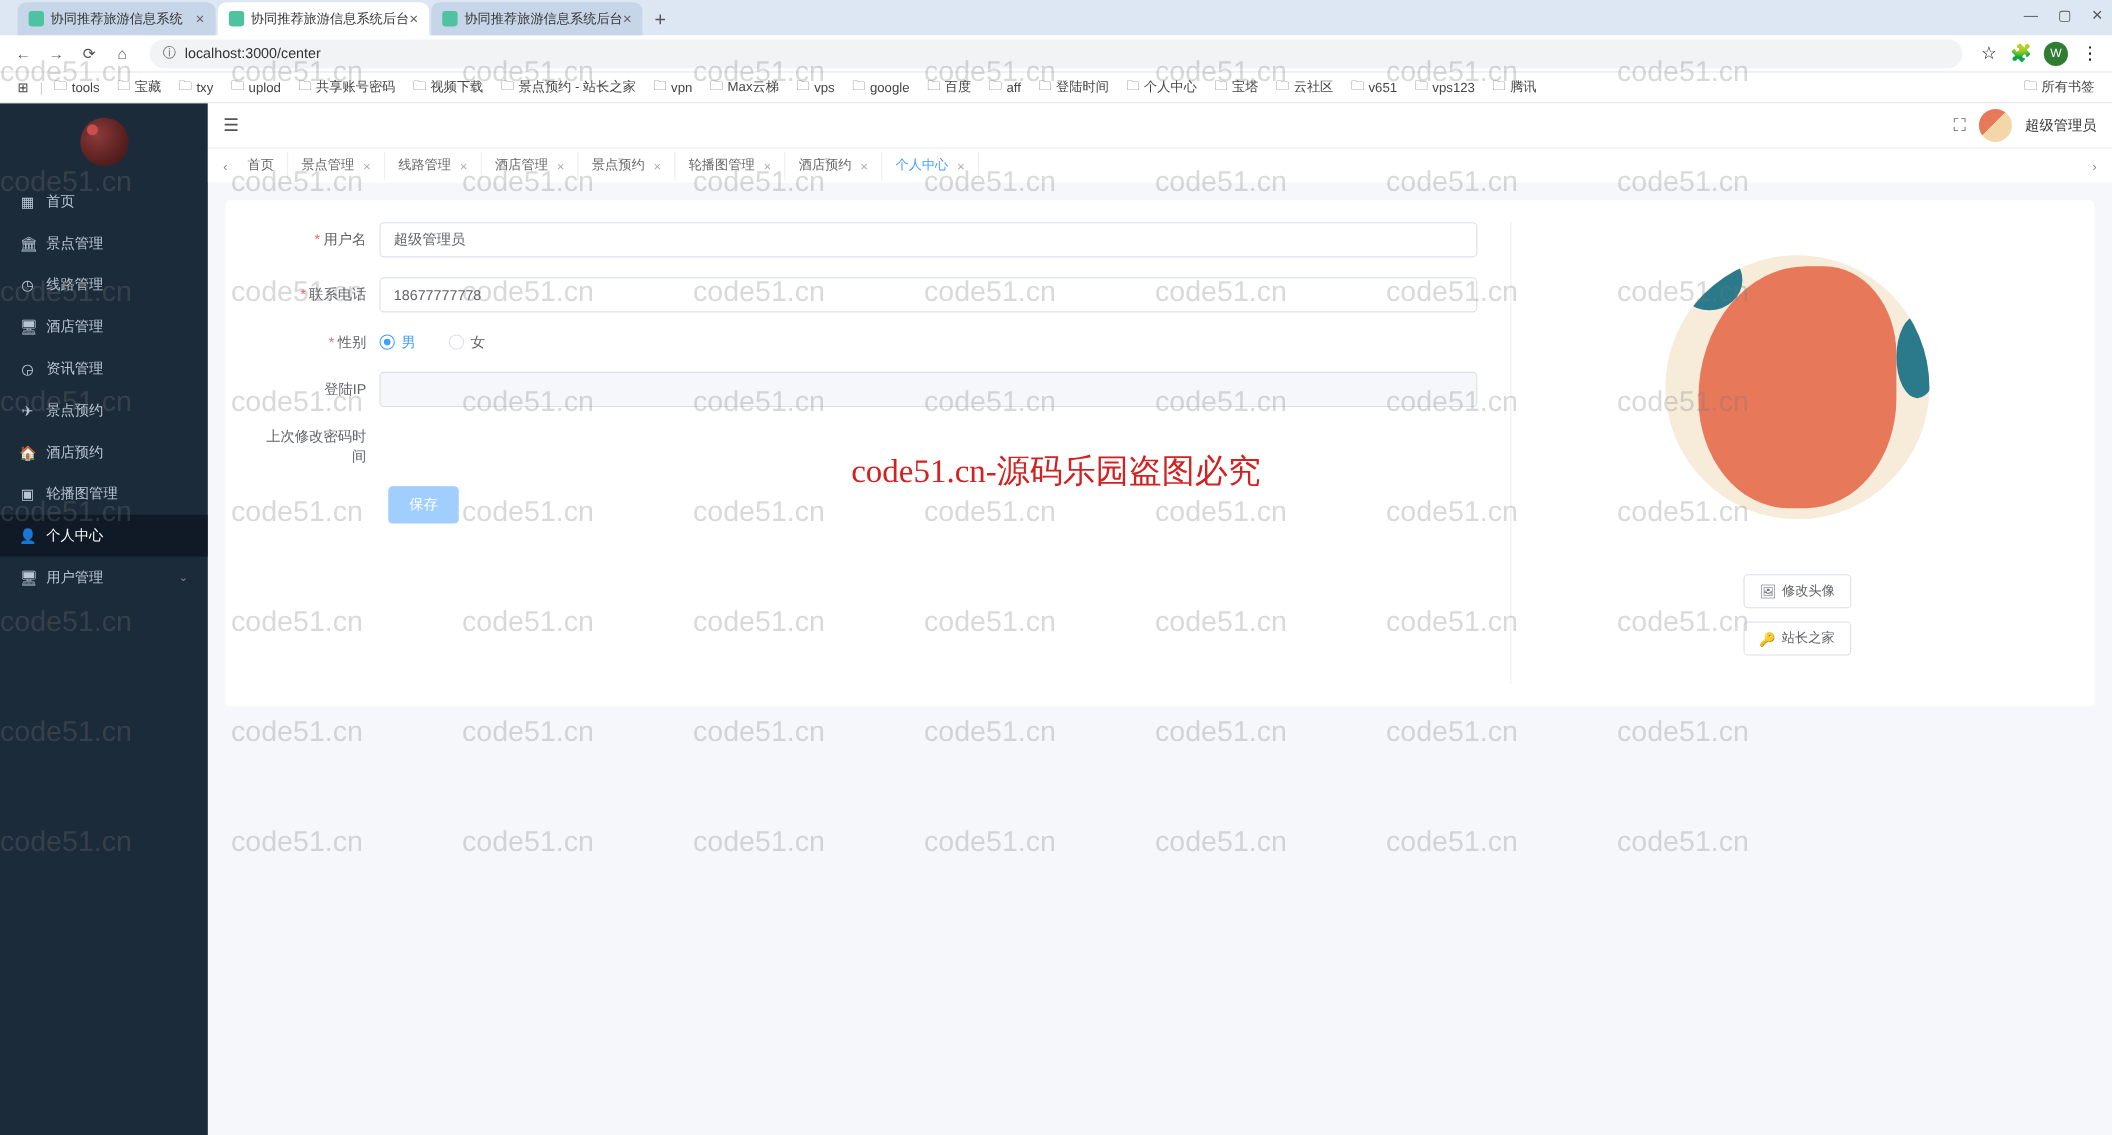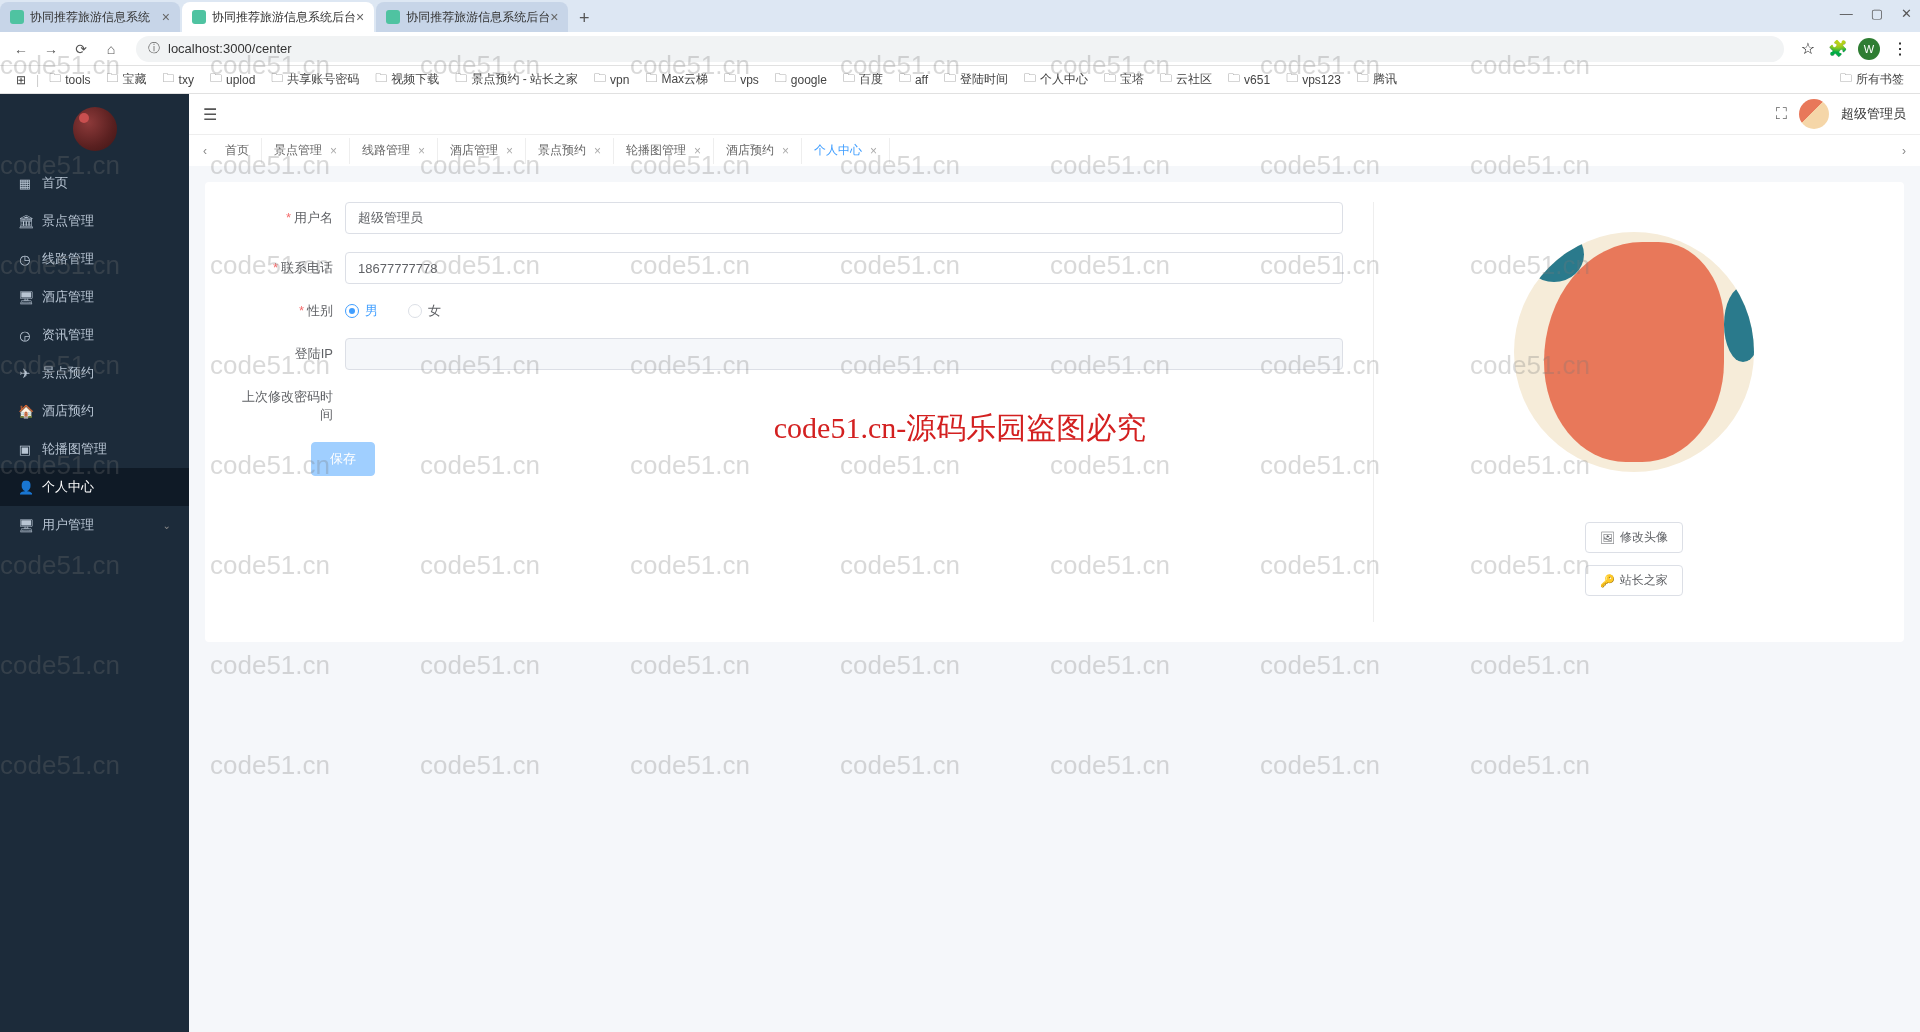--- a/index.html
+++ b/index.html
@@ -1,20 +1,20 @@
 <!DOCTYPE html>
 <html><head>
 <meta charset="utf-8">
 <style>
 * { margin: 0; padding: 0; box-sizing: border-box; font-family: "Microsoft YaHei", Arial, sans-serif; }
 body { background: #f5f7fa; overflow: hidden; }
 
 
 .browser-chrome { background: #dde7f3; height: 94px; position: relative; }
-.tab-bar { height: 32px; display: flex; align-items: flex-end; padding-left: 0; }
+.tab-bar { height: 32px; display: flex; align-items: flex-end; padding-left: 16px; }
 .browser-tab { height: 30px; background: #c7d5e8; border-radius: 8px 8px 0 0; padding: 0 10px; display: flex; align-items: center; font-size: 12px; color: #333; margin-right: 2px; min-width: 180px; position: relative; }
 .browser-tab.active { background: #fff; }
 .tab-favicon { width: 14px; height: 14px; background: #4fc3a1; border-radius: 3px; margin-right: 6px; flex-shrink: 0; }
 .tab-close { margin-left: auto; color: #666; font-size: 14px; cursor: pointer; }
 .new-tab { width: 28px; height: 28px; display: flex; align-items: center; justify-content: center; color: #555; font-size: 18px; cursor: pointer; }
 .win-controls { position: absolute; right: 8px; top: 6px; display: flex; gap: 18px; color: #555; font-size: 13px; }
 
 .addr-bar { height: 34px; background: #fff; display: flex; align-items: center; padding: 0 10px; gap: 8px; border-bottom: 1px solid #e1e1e1; }
 .nav-btn { width: 22px; height: 22px; display: flex; align-items: center; justify-content: center; color: #555; cursor: pointer; font-size: 14px; }
 .url-field { flex: 1; display: flex; align-items: center; background: #f1f3f4; border-radius: 14px; height: 26px; padding: 0 12px; font-size: 13px; color: #333; margin: 0 6px; }
@@ -64,21 +64,21 @@
 .form-label .req { color: #f56c6c; margin-right: 3px; }
 .form-input { flex: 1; height: 32px; border: 1px solid #dcdfe6; border-radius: 4px; padding: 0 12px; font-size: 13px; color: #606266; background: #fff; }
 .form-input:disabled { background: #f5f7fa; color: #aaa; cursor: not-allowed; }
 .radio-group { display: flex; gap: 30px; font-size: 13px; color: #606266; }
 .radio-opt { display: flex; align-items: center; gap: 6px; }
 .radio-dot { width: 14px; height: 14px; border: 1px solid #dcdfe6; border-radius: 50%; position: relative; }
 .radio-opt.checked .radio-dot { border-color: #409eff; }
 .radio-opt.checked .radio-dot::after { content:''; position:absolute; top:3px; left:3px; width:6px; height:6px; background:#409eff; border-radius:50%; }
 .radio-opt.checked { color: #409eff; }
 
-.save-btn { display: inline-block; padding: 7px 18px; background: #a0cfff; color: #fff; border-radius: 4px; font-size: 13px; border: 1px solid #a0cfff; cursor: pointer; margin-left: 76px; }
+.save-btn { display: inline-block; padding: 7px 18px; background: #a0cfff; color: #fff; border-radius: 4px; font-size: 13px; border: 1px solid #a0cfff; cursor: pointer; margin-left: 118px; }
 
 .big-avatar { width: 240px; height: 240px; border-radius: 50%; position: relative; overflow: hidden; background: #f6ecd9; }
 .ba-shape1 { position:absolute; top:10px; left:30px; width:180px; height:220px; background:#e8785a; border-radius: 60% 40% 50% 50%; }
 .ba-shape2 { position:absolute; top:-5px; left:10px; width:60px; height:55px; background:#2a7a8c; border-radius:50%; }
 .ba-shape3 { position:absolute; top:55px; right:-8px; width:38px; height:75px; background:#2a7a8c; border-radius:50%; }
 .avatar-btns { margin-top: 50px; display: flex; flex-direction: column; gap: 12px; }
 .av-btn { padding: 6px 14px; border: 1px solid #dcdfe6; background: #fff; border-radius: 4px; font-size: 12px; color: #606266; cursor: pointer; display: flex; align-items: center; gap: 5px; }
 
 
 .watermark { position: absolute; pointer-events: none; font-size: 26px; color: rgba(120,120,120,0.28); white-space: nowrap; font-family: Arial; }

